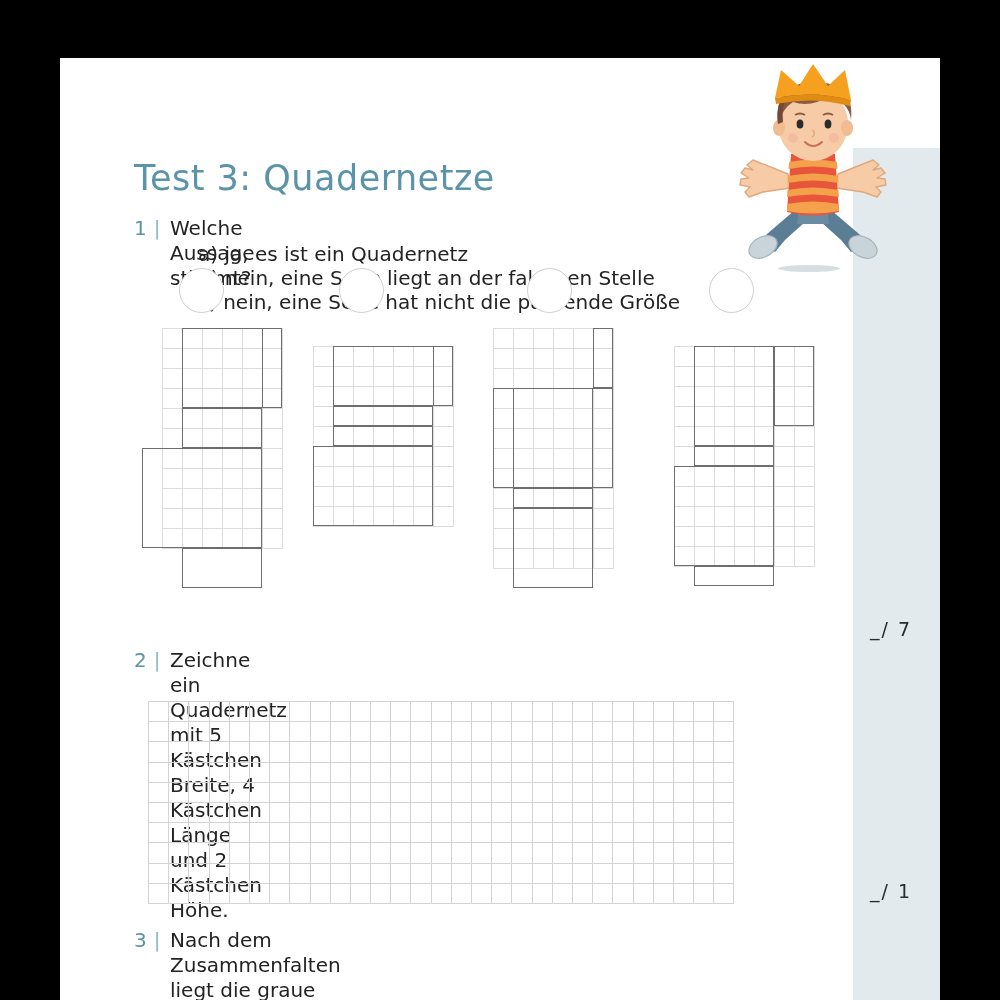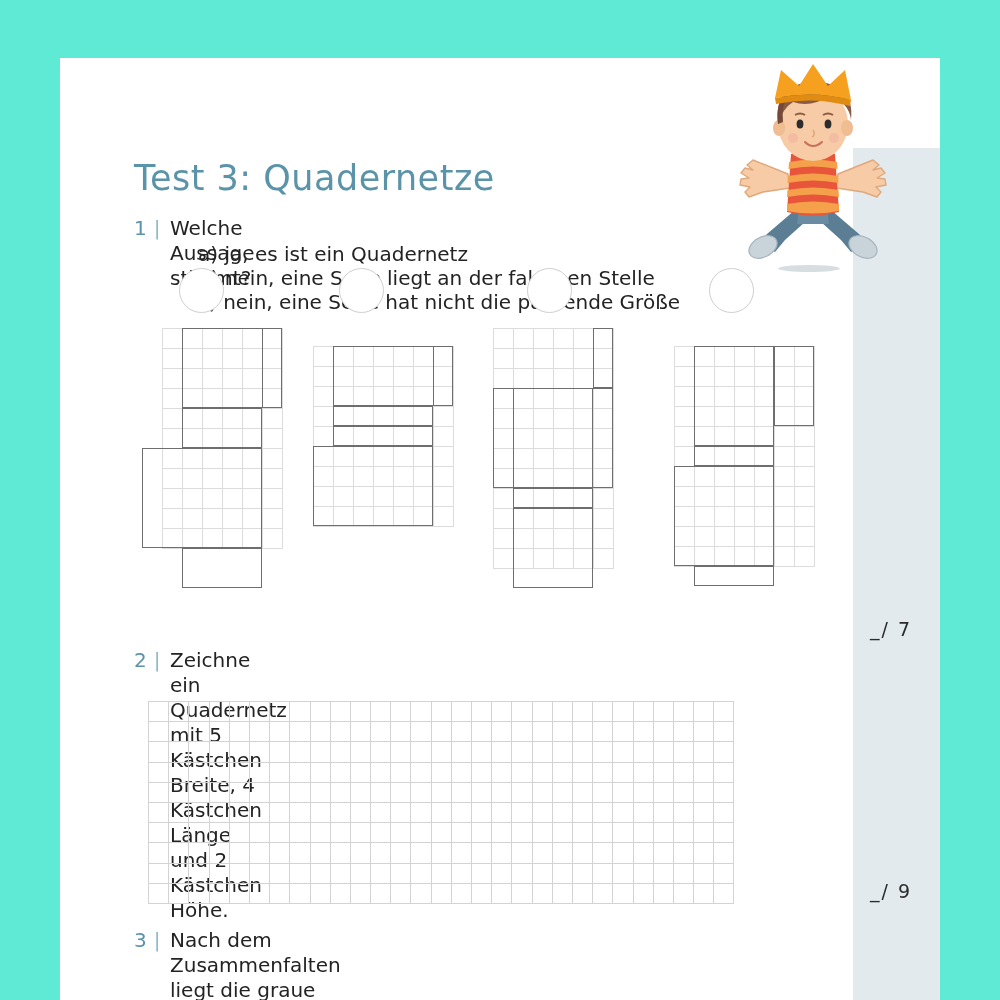--- a/index.html
+++ b/index.html
@@ -4,21 +4,21 @@
 <style>
   * { box-sizing: border-box; margin: 0; padding: 0; }
   html, body {
     width: 1000px; height: 1000px;
     font-family: "DejaVu Sans", sans-serif;
     overflow: hidden;
   }
   #root {
     position: relative;
     width: 1000px; height: 1000px;
-    background: #5eead4;
+    background: #000000;
   }
   
   #page {
     position: absolute;
     left: 60px; top: 58px;
     width: 880px; height: 960px;
     background: #ffffff;
     overflow: hidden;
   }
   #score-rail {
@@ -861,21 +861,21 @@
           <div class="bcell"></div>
           <div class="bcell"></div>
           <div class="bcell"></div>
           <div class="bcell"></div>
           <div class="bcell"></div>
           <div class="bcell"></div>
           <div class="bcell"></div>
         </div>
       </div>
 
-    <div class="score-mark" style="top:822px;">_/ 9</div>
+    <div class="score-mark" style="top:822px;">_/ 1</div>
 
     <div class="qblock" style="left:74px; top:870px;">
       <div class="qnum"><span>3</span><span class="bar">|</span></div>
       <div class="qtext">Nach dem Zusammenfalten liegt die graue Fläche unten. Welche
 Fläche liegt dann oben (gelb), rechts (rot), links (violett),
 hinten (blau)?</div>
     </div>
 
   </div>
 

